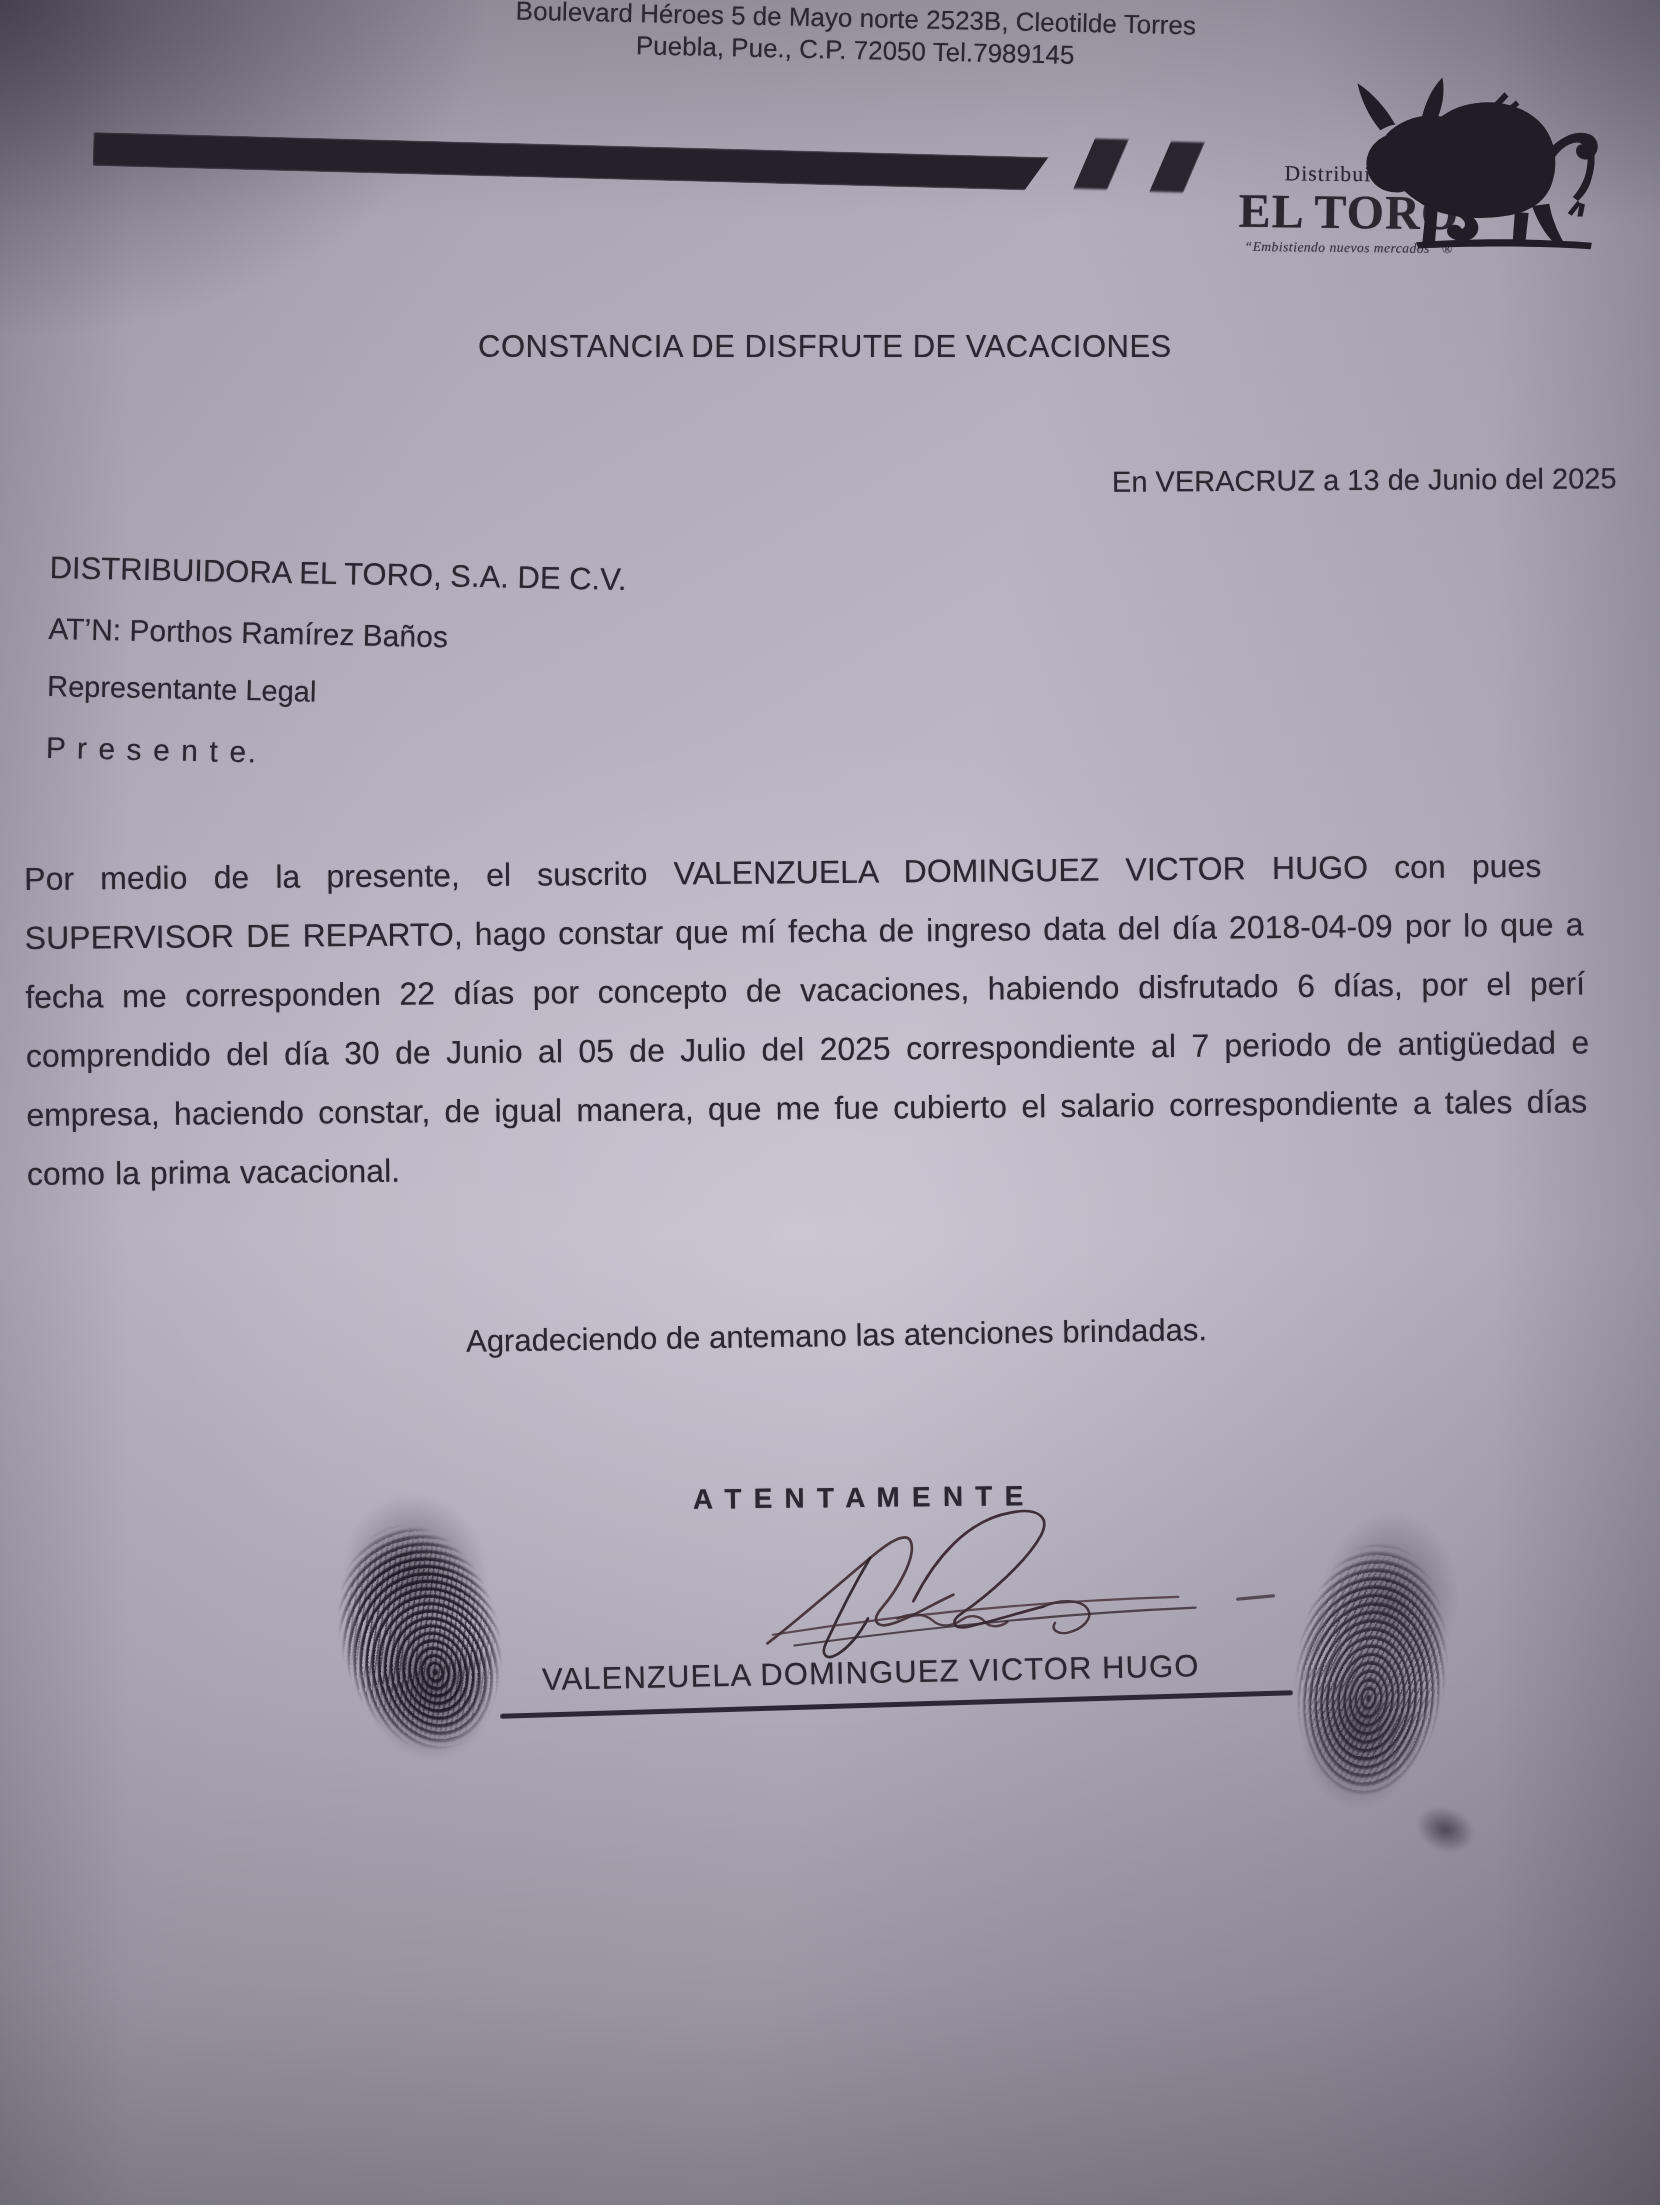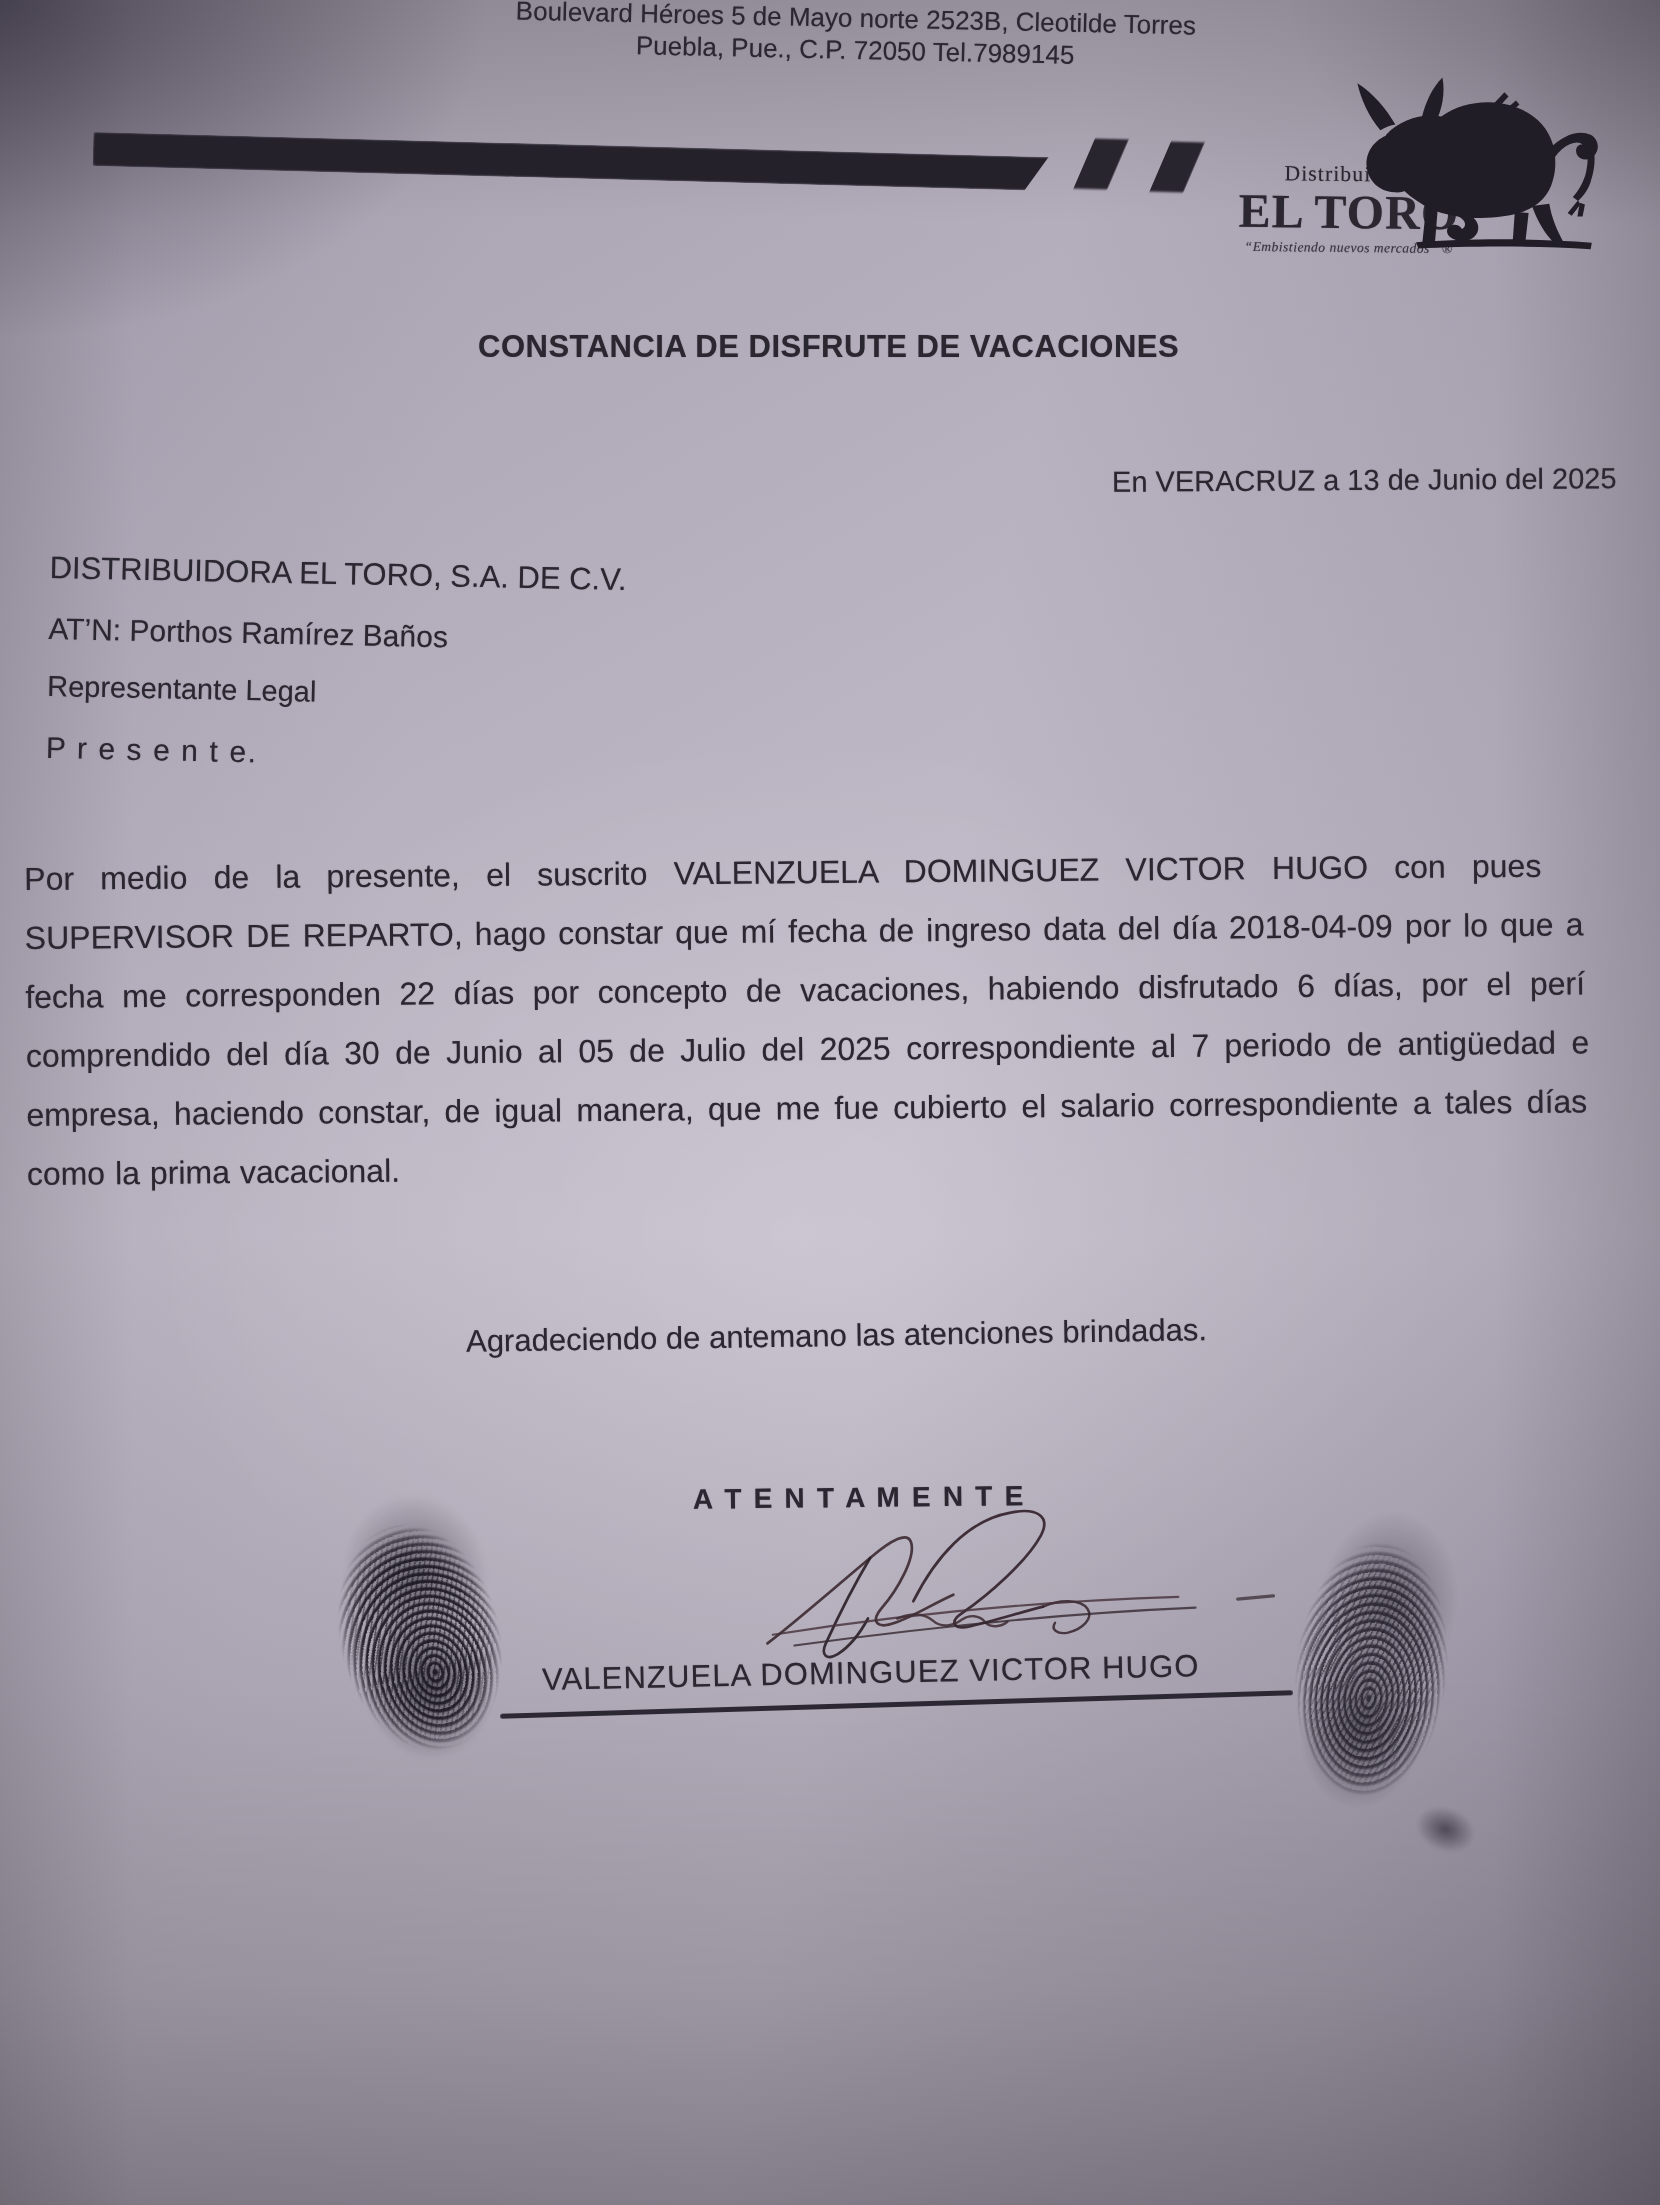--- a/index.html
+++ b/index.html
@@ -24,21 +24,21 @@
   .slash{position:absolute;width:34px;height:50px;background:#29252f;transform:skewX(-22deg) rotate(1.5deg);filter:blur(0.8px);}
   .slash.s1{left:1084px;top:139px;}
   .slash.s2{left:1160px;top:142px;}
   
   .logo-text{left:1233px;top:162px;width:232px;text-align:center;font-family:"Liberation Serif",serif;transform:rotate(.6deg);}
   .logo-dist{font-size:21.6px;letter-spacing:1.1px;}
   .logo-name{font-size:48px;font-weight:bold;letter-spacing:1.1px;line-height:50px;}
   .logo-tag{font-size:13.5px;font-style:italic;letter-spacing:0.5px;margin-top:3.2px;color:#3a3540;}
   .bull{position:absolute;left:1331px;top:66px;width:270px;height:186px;filter:blur(0.6px);}
   
-  .title{left:478px;top:329px;font-size:31px;font-weight:bold;letter-spacing:0.5px;}
+  .title{left:478px;top:329px;font-size:31px;font-weight:normal;letter-spacing:0.5px;}
   .date{left:1112px;top:464px;font-size:29px;transform:rotate(-.4deg);}
   
   .recipient{position:absolute;left:50px;top:550px;transform:rotate(1.2deg);transform-origin:left top;}
   .recipient div{white-space:nowrap;text-shadow:0 0 1.1px rgba(42,38,50,.45);}
   .rc-company{font-size:31px;margin-bottom:26px;}
   .rc-attn{font-size:30px;margin-bottom:24px;}
   .rc-role{font-size:29px;margin-bottom:28px;}
   .rc-sal{font-size:30px;letter-spacing:1.6px;}
   
   .body{position:absolute;left:24px;top:850px;width:1838px;transform:rotate(-.5deg);transform-origin:left top;font-size:32px;}

